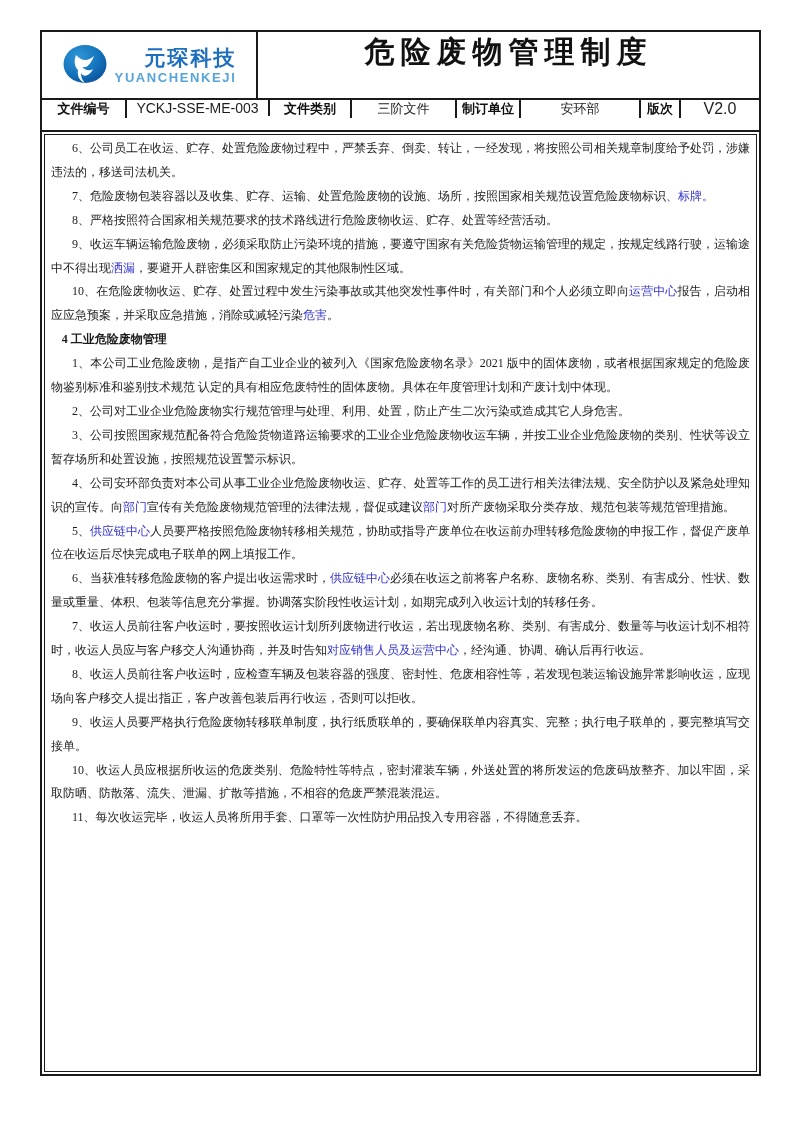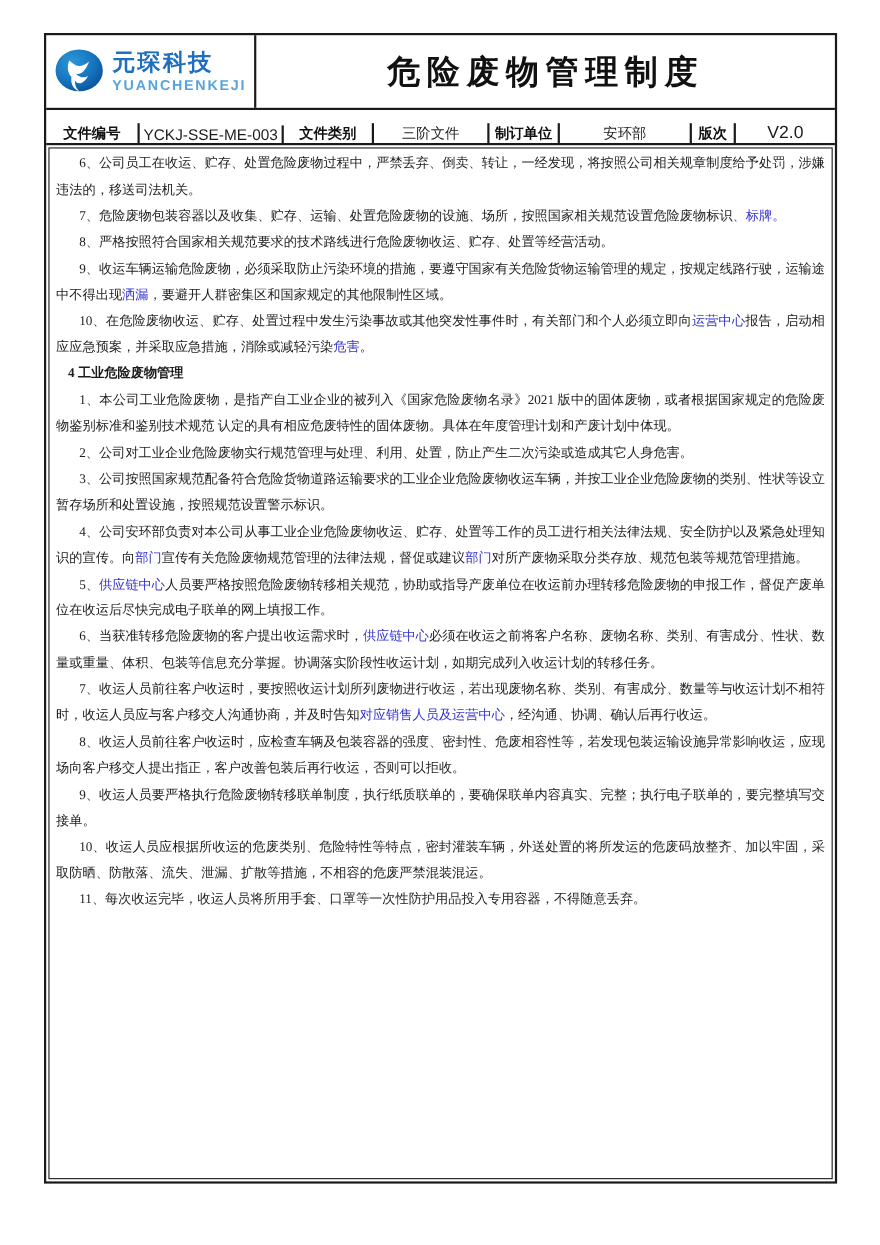--- a/index.html
+++ b/index.html
@@ -20,46 +20,46 @@
   .frame{
     position:absolute;left:40px;top:30px;
     width:721px;height:1046px;
     border:2px solid var(--border);
     background:#ffffff;
     display:flex;flex-direction:column;
   }
   
   .hdr-row1{display:flex;height:68px;border-bottom:2px solid var(--border);}
   .logo-cell{
-    width:191px;border-right:2px solid var(--border);
-    display:flex;align-items:center;justify-content:center;gap:7px;
+    width:216px;border-right:2px solid var(--border);
+    display:flex;align-items:center;justify-content:center;gap:7px;text-align:right;
   }
   .logo-mark{width:46px;height:42px;flex:0 0 auto;}
   .logo-text{display:flex;flex-direction:column;line-height:1;}
   .brand-cn{
     font-family:"Liberation Sans","DejaVu Sans",sans-serif;
     font-size:21px;font-weight:bold;color:#1e6fbe;letter-spacing:2px;
   }
   .brand-en{
     font-family:"Liberation Sans","DejaVu Sans",sans-serif;
     font-size:13px;font-weight:bold;color:#56a4d9;letter-spacing:1.6px;margin-top:3px;
   }
-  .title-cell{flex:1;display:flex;align-items:center;justify-content:center;}
+  .title-cell{flex:1;display:flex;align-items:flex-start;justify-content:center;}
   .doc-title{
     font-size:30px;font-weight:bold;color:#111;
     letter-spacing:6px;
   }
   
   .hdr-row2{display:flex;height:32px;border-bottom:2px solid var(--border);
-    font-size:13px;align-items:flex-end;}
+    font-size:13px;align-items:flex-start;}
   .hcell{display:flex;align-items:center;justify-content:center;
     border-right:2px solid var(--border);text-align:center;}
   .hcell:last-child{border-right:none;}
   .hlabel{font-weight:bold;color:#111;}
-  .c1{width:85px;}  .c2{width:131px;font-family:"Liberation Sans","DejaVu Sans",sans-serif;font-size:14px;}
+  .c1{width:85px;}  .c2{width:143px;font-family:"Liberation Sans","DejaVu Sans",sans-serif;font-size:14px;}
   .c3{width:82px;}  .c4{width:105px;}
   .c5{width:64px;}  .c6{width:120px;}
   .c7{width:40px;}  .c8{flex:1;font-family:"Liberation Sans","DejaVu Sans",sans-serif;font-size:16px;}
   
   .body-cell{
     flex:1;margin:2px;border:1px solid var(--border);
     padding:2px 6px 0 6px;overflow:hidden;
   }
   .body-cell p{
     font-size:12px;line-height:23.9px;

